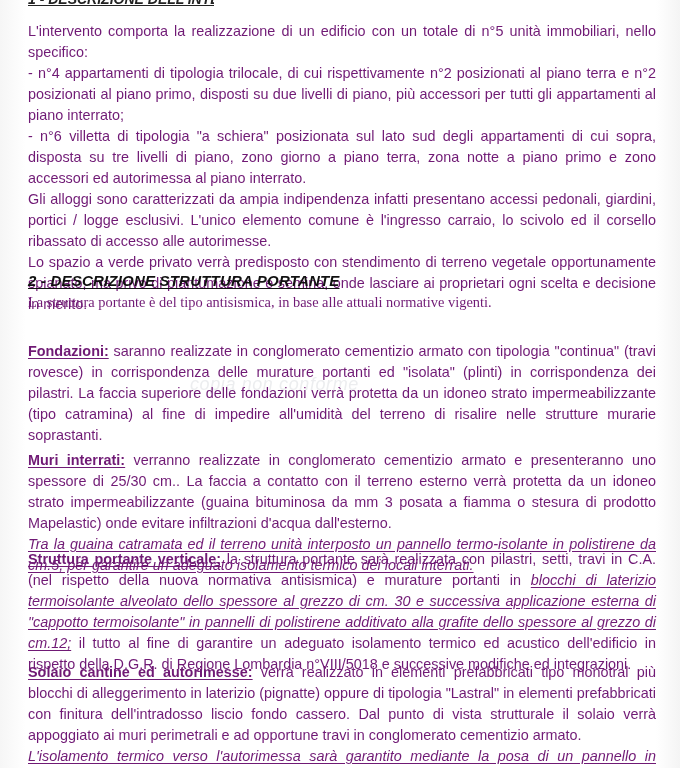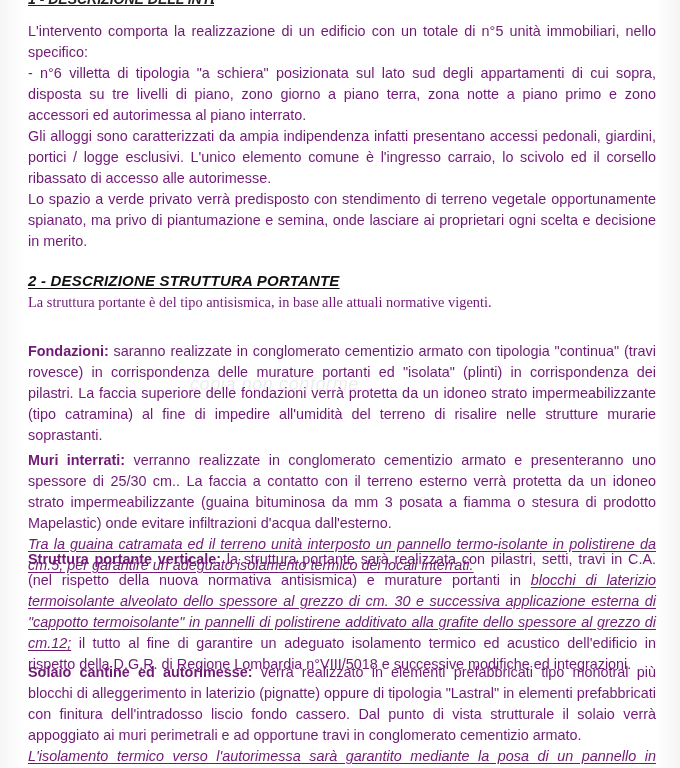--- a/index.html
+++ b/index.html
@@ -94,20 +94,21 @@
     font-style: italic;
     text-decoration: underline;
     text-underline-offset: 2px;
     letter-spacing: .2px;
     color: #111;
     display: inline-block;
   }
 
   .lbl {
     font-weight: bold;
+    text-decoration: underline;
     text-underline-offset: 2px;
   }
 
   .iu {
     font-style: italic;
     text-decoration: underline;
     text-underline-offset: 2px;
   }
 
   
@@ -122,20 +123,21 @@
   <div class="watermark">copia non conforme</div>
 
   <div class="cut-heading">
     <span>1 - DESCRIZIONE DELL'INTERVENTO</span>
   </div>
 
   <div class="content">
 
     <div class="blk" style="top:21px;">
       <p class="body">L'intervento comporta la realizzazione di un edificio con un totale di n°5 unità immobiliari, nello specifico:</p>
+      <p class="body">- n°4 appartamenti di tipologia trilocale, di cui rispettivamente n°2 posizionati al piano terra e n°2 posizionati al piano primo, disposti su due livelli di piano, più accessori per tutti gli appartamenti al piano interrato;</p>
       <p class="body">- n°6 villetta di tipologia "a schiera" posizionata sul lato sud degli appartamenti di cui sopra, disposta su tre livelli di piano, zono giorno a piano terra, zona notte a piano primo e zono accessori ed autorimessa al piano interrato.</p>
       <p class="body">Gli alloggi sono caratterizzati da ampia indipendenza infatti presentano accessi pedonali, giardini, portici / logge esclusivi. L'unico elemento comune è l'ingresso carraio, lo scivolo ed il corsello ribassato di accesso alle autorimesse.</p>
       <p class="body">Lo spazio a verde privato verrà predisposto con stendimento di terreno vegetale opportunamente spianato, ma privo di piantumazione e semina, onde lasciare ai proprietari ogni scelta e decisione in merito.</p>
     </div>
 
     <div class="blk" style="top:272px;">
       <h2 class="section-heading">2 - DESCRIZIONE STRUTTURA PORTANTE</h2>
     </div>
 
     <div class="blk" style="top:292px;font-family:Liberation Serif, serif;">

